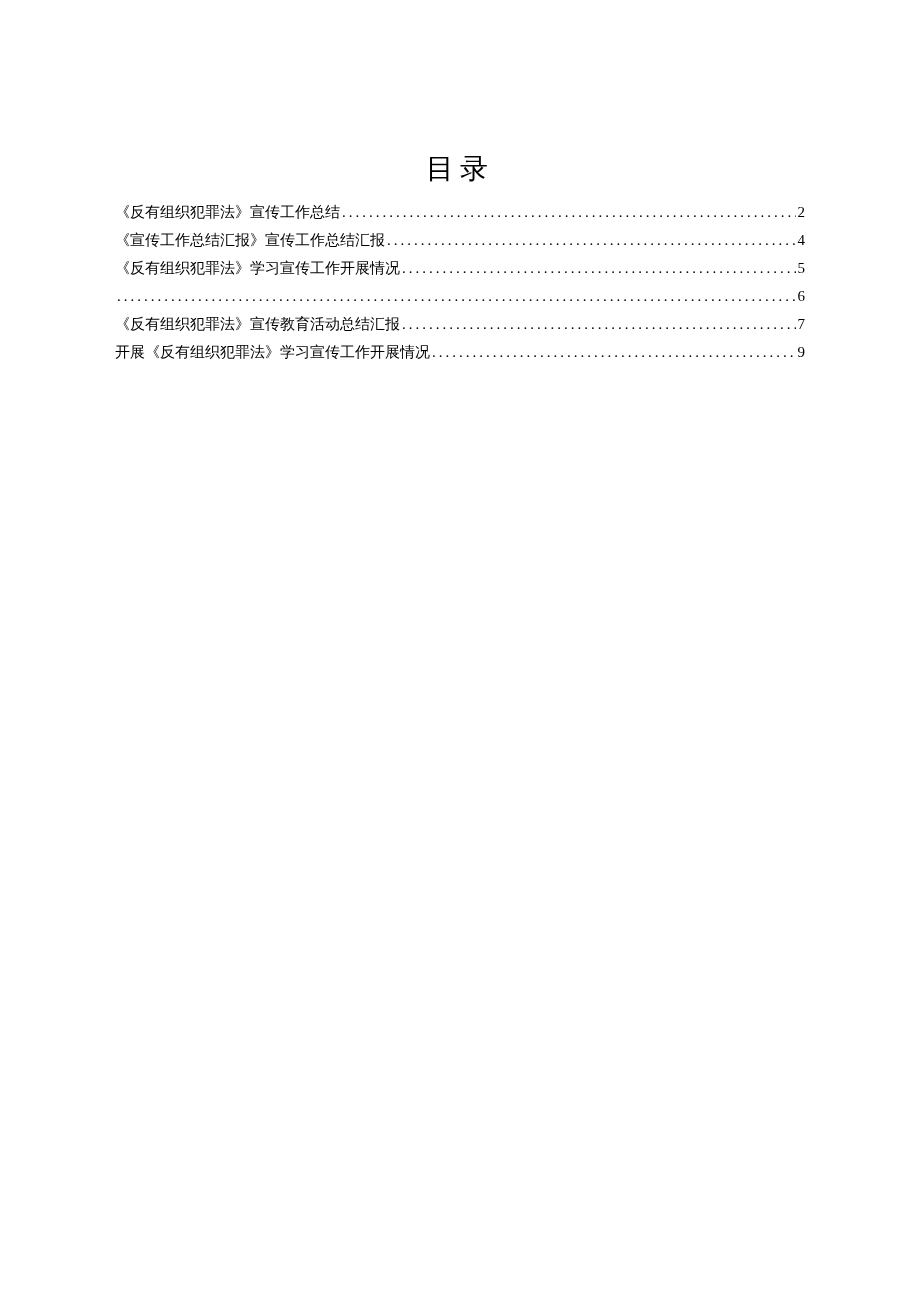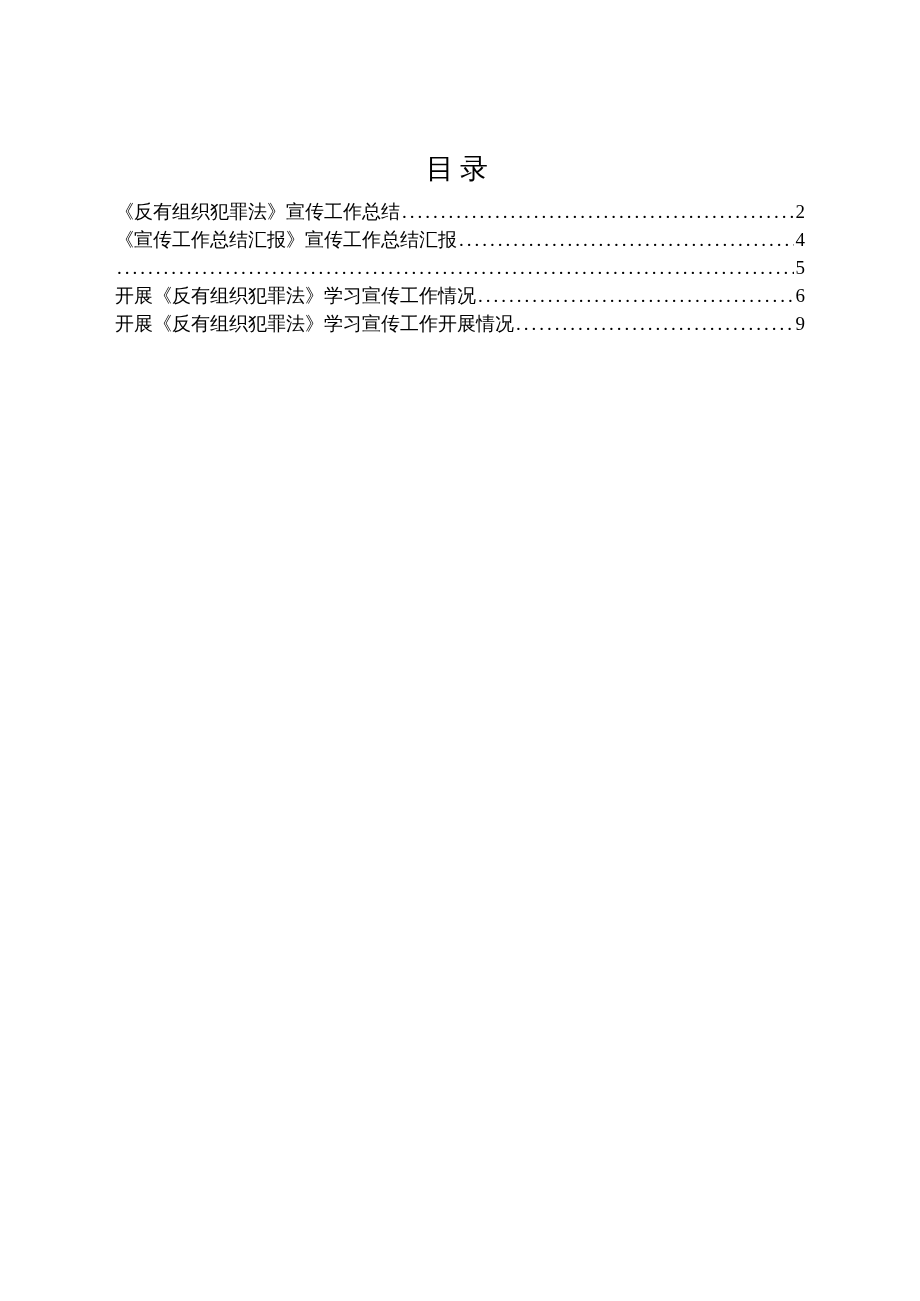--- a/index.html
+++ b/index.html
@@ -19,21 +19,21 @@
   }
   .toc-title {
     text-align: center;
     font-size: 28px;
     letter-spacing: 6px;
     margin-bottom: 10px;
   }
   .toc-entry {
     display: flex;
     align-items: center;
-    font-size: 19px;
+    font-size: 15px;
     line-height: 28px;
     white-space: nowrap;
   }
   .toc-label {
     flex: 0 0 auto;
   }
   .toc-leader {
     flex: 1 1 auto;
     overflow: hidden;
     letter-spacing: 3px;
@@ -58,29 +58,34 @@
     <span class="toc-page">2</span>
   </div>
 
   <div class="toc-entry">
     <span class="toc-label">《宣传工作总结汇报》宣传工作总结汇报</span>
     <span class="toc-leader"></span>
     <span class="toc-page">4</span>
   </div>
 
   <div class="toc-entry">
+    <span class="toc-label">《反有组织犯罪法》学习宣传工作开展情况</span>
     <span class="toc-leader"></span>
     <span class="toc-page">5</span>
   </div>
 
   <div class="toc-entry">
-    <span class="toc-label">开展《反有组织犯罪法》学习宣传工作情况</span>
     <span class="toc-leader"></span>
     <span class="toc-page">6</span>
   </div>
 
+  <div class="toc-entry">
+    <span class="toc-label">《反有组织犯罪法》宣传教育活动总结汇报</span>
+    <span class="toc-leader"></span>
+    <span class="toc-page">7</span>
+  </div>
 
   <div class="toc-entry">
     <span class="toc-label">开展《反有组织犯罪法》学习宣传工作开展情况</span>
     <span class="toc-leader"></span>
     <span class="toc-page">9</span>
   </div>
 </div>
 
 </body></html>

